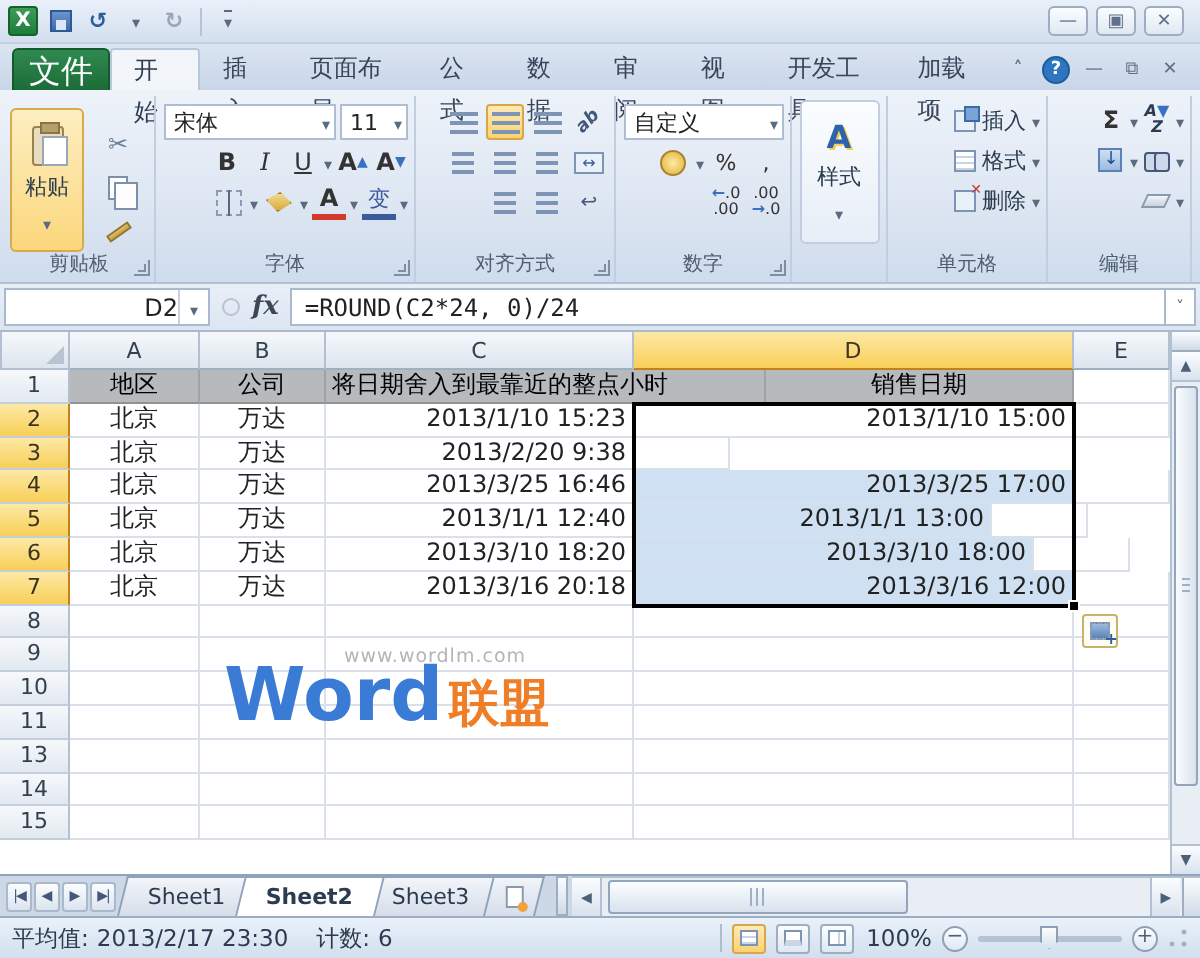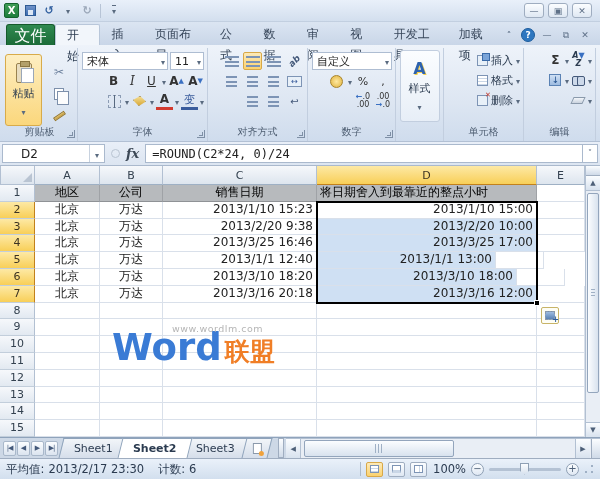--- a/index.html
+++ b/index.html
@@ -116,21 +116,21 @@
   .sigma{font-weight:bold;}
   .ic-filldn{width:12px;height:12px;background:linear-gradient(#cfe0f4,#9dbbe0);border:1px solid #5a82b4;color:#1f4e8c;font-size:9px;display:flex;align-items:center;justify-content:center;}
   .ic-filldn::before{content:"↓";}
   .ic-eraser{width:12px;height:7px;background:linear-gradient(#f3f6fa,#c9d2de);border:1px solid #8a99ab;transform:skewX(-25deg);}
   .ic-sort{font-size:8px;line-height:8px;color:#2b3b50;font-weight:bold;text-align:center;}
   .ic-sort i{font-style:normal;color:#3a70c2;}
   .ic-find{position:relative;width:13px;height:9px;}
   .ic-find::before,.ic-find::after{content:"";position:absolute;top:0;width:6px;height:8px;border:1px solid #44597a;border-radius:2px;background:#cdd9ea;}
   .ic-find::before{left:0;} .ic-find::after{right:0;}
   
-  .fbar{height:24px;background:linear-gradient(#e9eff8,#dce5f1);border-bottom:1px solid #aab9cd;display:flex;align-items:center;padding:2px 2px;}
+  .fbar{height:24px;background:linear-gradient(#e9eff8,#dce5f1);border-bottom:1px solid #aab9cd;display:flex;align-items:center;padding:2px 2px;text-align:right;}
   .namebox{width:103px;height:19px;background:#fff;border:1px solid #aab9cd;display:flex;align-items:center;}
   .namebox .nb-text{flex:1;padding-left:18px;font-size:12px;}
   .nb-split{width:1px;height:17px;background:#c8d2df;}
   .nb-caret{width:14px;text-align:center;}
   .fx-zone{display:flex;align-items:center;gap:6px;padding:0 6px;}
   .dimdot{width:9px;height:9px;border:1px solid #b9c4d2;border-radius:50%;}
   .fx{font-family:"DejaVu Serif",serif;font-style:italic;font-weight:bold;font-size:13px;color:#3c4856;}
   .ffield{flex:1;height:19px;background:#fff;border:1px solid #aab9cd;border-right:none;display:flex;align-items:center;padding-left:6px;font-family:"DejaVu Sans Mono","Liberation Mono",monospace;font-size:12px;}
   .fchevron{width:16px;height:19px;background:#fff;border:1px solid #aab9cd;display:flex;align-items:center;justify-content:center;font-size:8px;color:#5a6b80;}
   .fchevron::before{content:"˅";}
@@ -474,38 +474,37 @@
       <div class="ch" style="width: 63px;">B</div>
       <div class="ch" style="width: 154px;">C</div>
       <div class="ch sel" style="width: 220px;">D</div>
       <div class="ch" style="width: 48px;">E</div>
     </div>
   <div class="rows" id="grid-rows">
     <div class="grow">
         <div class="rh">1</div>
         <div class="cell hdr t-c" style="width: 65px;">地区</div>
         <div class="cell hdr t-c" style="width: 63px;">公司</div>
+        <div class="cell hdr t-l" style="width: 220px;">将日期舍入到最靠近的整点小时</div>
         <div class="cell hdr t-c" style="width: 154px;">销售日期</div>
-        <div class="cell hdr t-l" style="width: 220px;">将日期舍入到最靠近的整点小时</div>
         <div class="cell" style="width: 48px;"></div>
       </div>
       <div class="grow">
         <div class="rh sel">2</div>
         <div class="cell t-c" style="width: 65px;">北京</div>
         <div class="cell t-c" style="width: 63px;">万达</div>
         <div class="cell t-r" style="width: 154px;">2013/1/10 15:23</div>
         <div class="cell t-r" style="width: 220px;">2013/1/10 15:00</div>
         <div class="cell" style="width: 48px;"></div>
       </div>
       <div class="grow">
         <div class="rh sel">3</div>
         <div class="cell t-c" style="width: 65px;">北京</div>
         <div class="cell t-c" style="width: 63px;">万达</div>
         <div class="cell t-r" style="width: 154px;">2013/2/20 9:38</div>
-        <div class="cell t-r blue" style="width: 220px;">2013/2/20 10:00</div>
         <div class="cell" style="width: 48px;"></div>
       </div>
       <div class="grow">
         <div class="rh sel">4</div>
         <div class="cell t-c" style="width: 65px;">北京</div>
         <div class="cell t-c" style="width: 63px;">万达</div>
         <div class="cell t-r" style="width: 154px;">2013/3/25 16:46</div>
         <div class="cell t-r blue" style="width: 220px;">2013/3/25 17:00</div>
         <div class="cell" style="width: 48px;"></div>
       </div>
@@ -552,28 +551,20 @@
       <div class="grow">
         <div class="rh">10</div>
         <div class="cell" style="width: 65px;"></div>
         <div class="cell" style="width: 63px;"></div>
         <div class="cell" style="width: 154px;"></div>
         <div class="cell" style="width: 220px;"></div>
         <div class="cell" style="width: 48px;"></div>
       </div>
       <div class="grow">
         <div class="rh">11</div>
-        <div class="cell" style="width: 65px;"></div>
-        <div class="cell" style="width: 63px;"></div>
-        <div class="cell" style="width: 154px;"></div>
-        <div class="cell" style="width: 220px;"></div>
-        <div class="cell" style="width: 48px;"></div>
-      </div>
-      <div class="grow">
-        <div class="rh">12</div>
         <div class="cell" style="width: 65px;"></div>
         <div class="cell" style="width: 63px;"></div>
         <div class="cell" style="width: 154px;"></div>
         <div class="cell" style="width: 220px;"></div>
         <div class="cell" style="width: 48px;"></div>
       </div>
       <div class="grow">
         <div class="rh">13</div>
         <div class="cell" style="width: 65px;"></div>
         <div class="cell" style="width: 63px;"></div>

